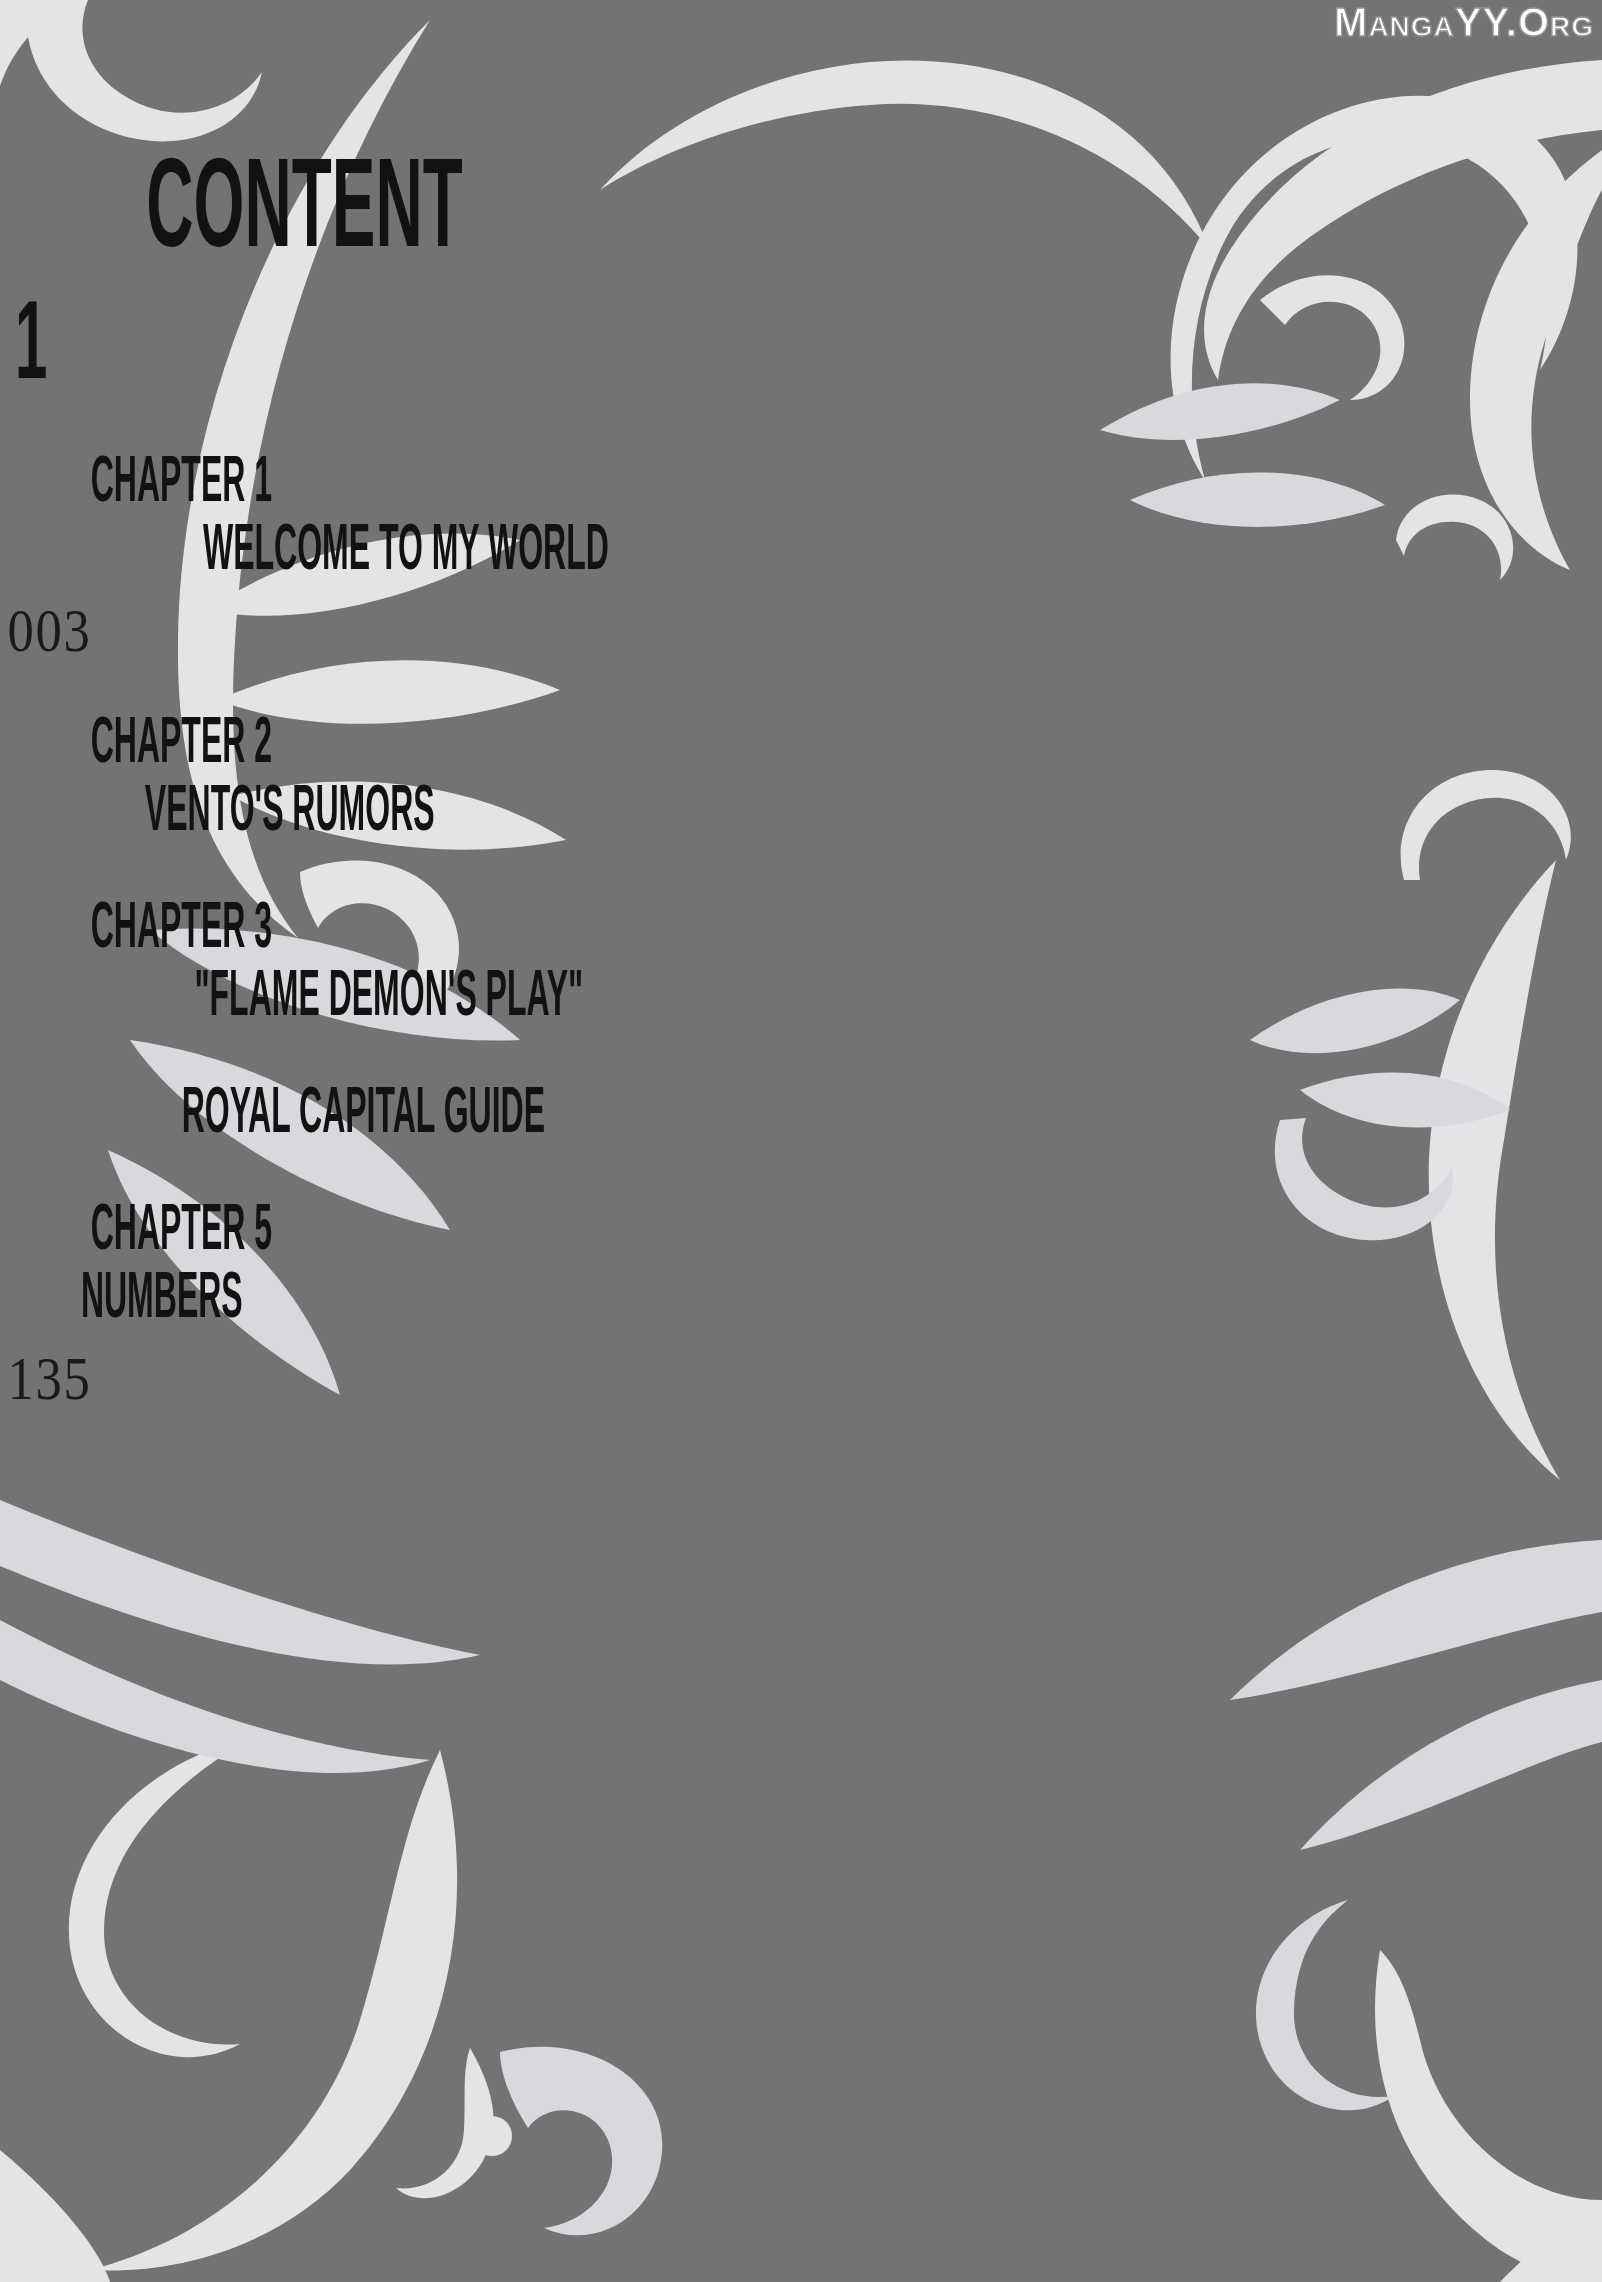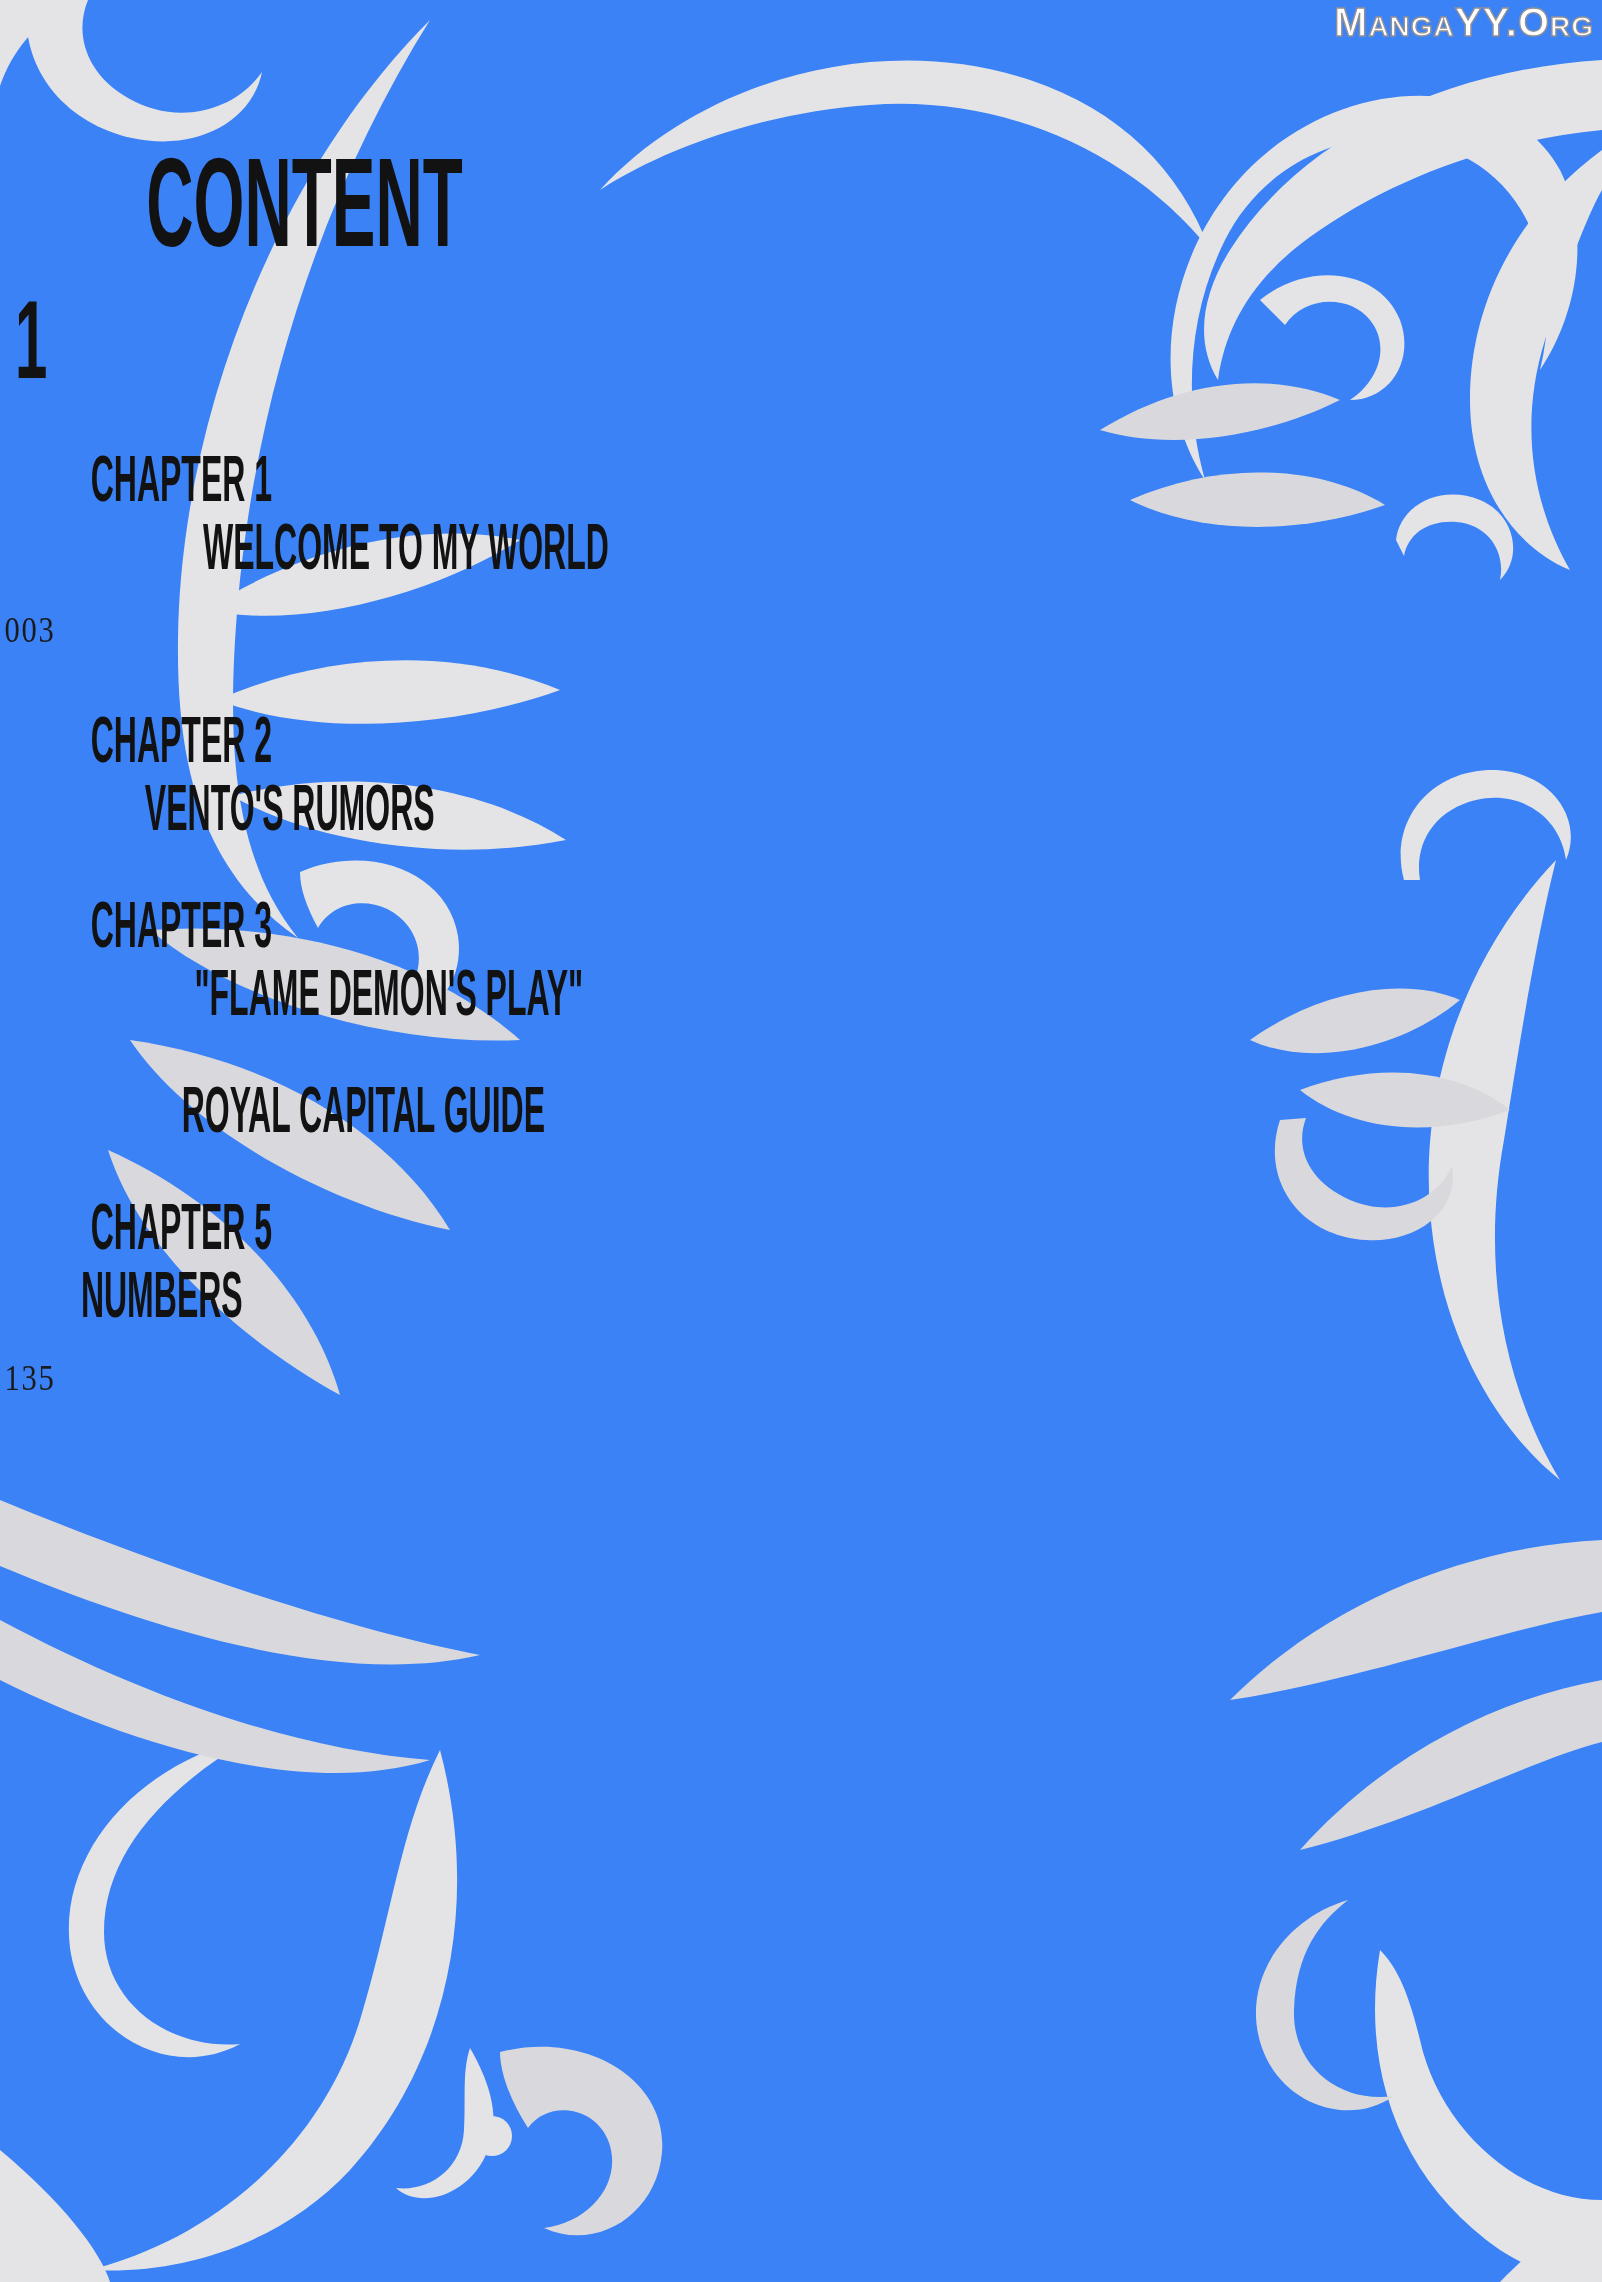--- a/index.html
+++ b/index.html
@@ -5,21 +5,21 @@
   html, body {
     margin: 0;
     padding: 0;
     background: #ffffff;
   }
   .page {
     position: relative;
     width: 1602px;
     height: 2282px;
     overflow: hidden;
-    background: #3b82f6;
+    background: #737373;
     font-family: "Liberation Sans", sans-serif;
   }
   
   .flourish-svg {
     position: absolute;
     left: 0;
     top: 0;
     width: 1602px;
     height: 2282px;
     z-index: 0;
@@ -82,21 +82,21 @@
   .ch-line {
     margin: 0;
     font-size: 64px;
     line-height: 68px;
     font-weight: bold;
   }
   .ch-page {
     margin-top: 22px;
     font-family: "Liberation Serif", serif;
     font-weight: normal;
-    font-size: 36px;
+    font-size: 62px;
     line-height: 54px;
     color: #1a1a1a;
   }
   .ch-page .pnum {
     display: inline-block;
     transform: scaleX(0.85);
     transform-origin: 50% 50%;
     letter-spacing: 2px;
   }
 </style>

